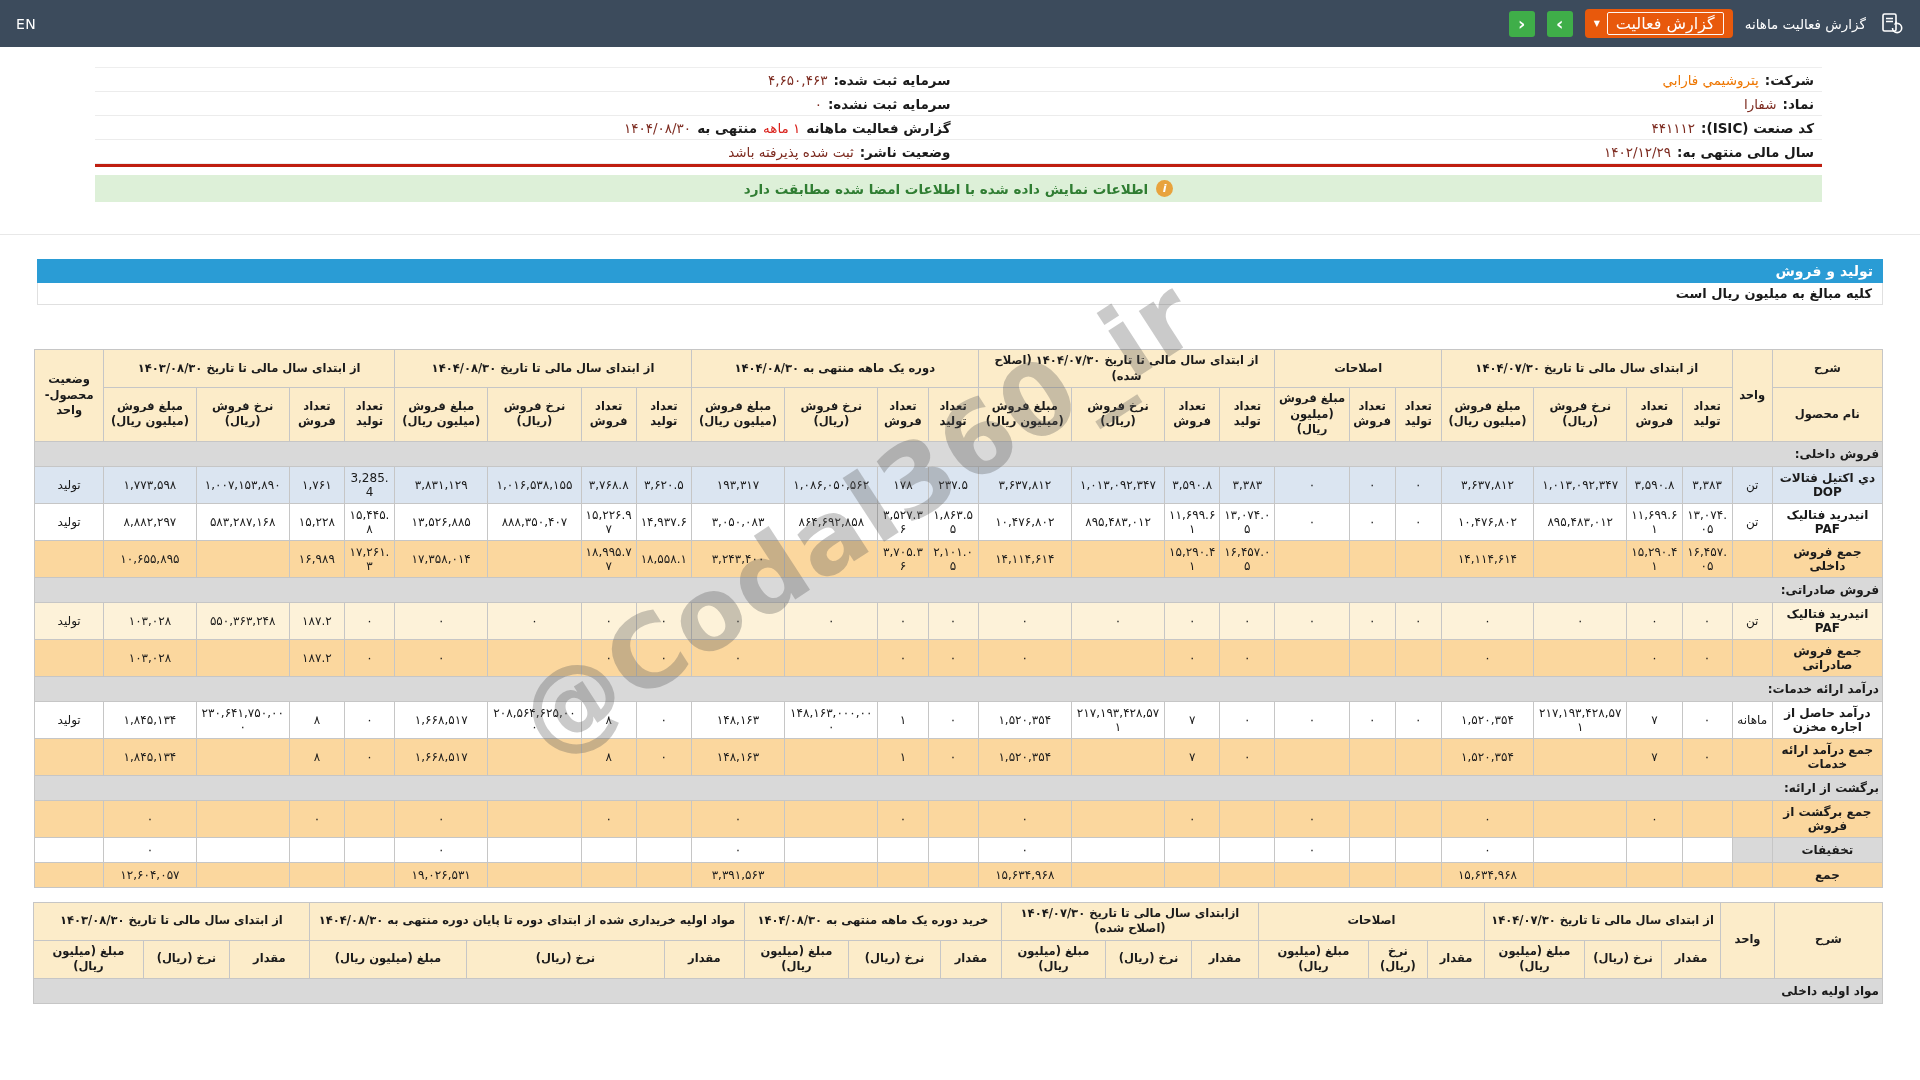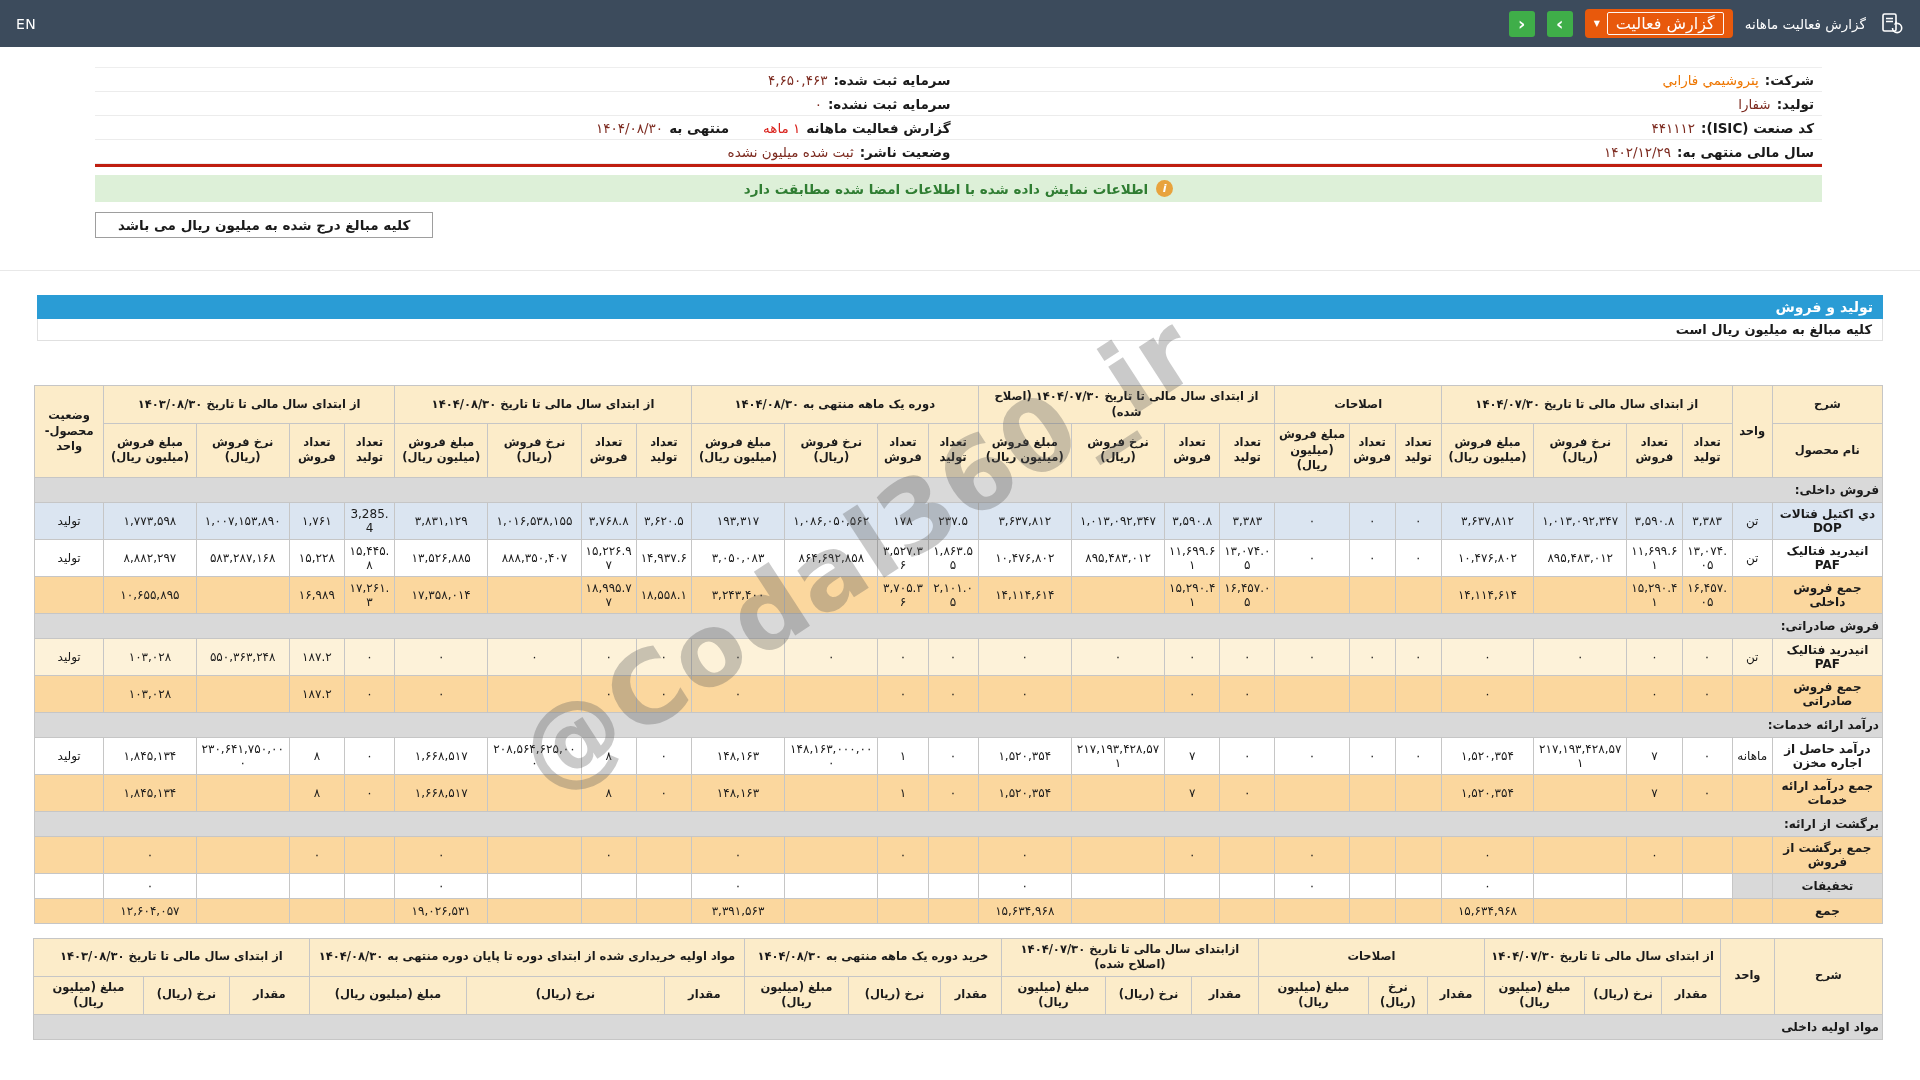--- a/index.html
+++ b/index.html
@@ -36,21 +36,21 @@
   .info-cols { display: flex; border-top: 1px solid #eee; }
   .info-half { flex: 1; }
   .info-row {
     display: flex; align-items: center; gap: 6px;
     border-bottom: 1px solid #ececec; padding: 3px 8px;
     font-size: 13.5px; min-height: 24px;
   }
   .p-label { font-weight: bold; color: #1a1a1a; }
   .p-orange { color: var(--company-orange, #ee7600); }
   .p-maroon { color: var(--value-maroon, #7d2b20); }
-  .p-red { color: #d91e18; margin-left: 28px; }
+  .p-red { color: #d91e18; }
   .red-line { height: 3px; background: var(--red-line, #bf1e10); }
   .banner {
     margin-top: 8px; background: var(--banner-green-bg, #ddf0d8);
     color: var(--banner-green-text, #2f7d32); font-weight: bold; font-size: 13.5px;
     display: flex; align-items: center; justify-content: center; gap: 8px; padding: 5px 0;
   }
   .info-icon {
     width: 17px; height: 17px; border-radius: 50%; background: #e8a33d;
     color: #fff; font-weight: bold; font-style: italic; font-size: 11px;
     display: inline-flex; align-items: center; justify-content: center; flex: none;
@@ -129,21 +129,21 @@
 </div>
 
 <div class="info-wrap">
   <div class="info-cols">
     <div class="info-half" id="company-right">
         <div class="info-row">
           <span class="p-label">شرکت:</span>
           <span class="p-orange">پتروشيمي فارابي</span>
         </div>
         <div class="info-row">
-          <span class="p-label">تولید:</span>
+          <span class="p-label">نماد:</span>
           <span class="p-maroon">شفارا</span>
         </div>
         <div class="info-row">
           <span class="p-label">کد صنعت (ISIC):</span>
           <span class="p-maroon">۴۴۱۱۱۲</span>
         </div>
         <div class="info-row">
           <span class="p-label">سال مالی منتهی به:</span>
           <span class="p-maroon">۱۴۰۲/۱۲/۲۹</span>
         </div>
@@ -158,30 +158,29 @@
           <span class="p-maroon">۰</span>
         </div>
         <div class="info-row">
           <span class="p-label">گزارش فعالیت ماهانه</span>
           <span class="p-red">۱ ماهه</span>
           <span class="p-label">منتهی به</span>
           <span class="p-maroon">۱۴۰۴/۰۸/۳۰</span>
         </div>
         <div class="info-row">
           <span class="p-label">وضعیت ناشر:</span>
-          <span class="p-maroon">ثبت شده میلیون نشده</span>
+          <span class="p-maroon">ثبت شده پذیرفته باشد</span>
         </div>
       </div>
   </div>
   <div class="red-line"></div>
   <div class="banner">
     <span class="info-icon">i</span>
     <span>اطلاعات نمایش داده شده با اطلاعات امضا شده مطابقت دارد</span>
   </div>
-  <div class="note-box">کلیه مبالغ درج شده به میلیون ریال می باشد</div>
 </div>
 <div class="page-divider"></div>
 
 <div class="section first">
   <div class="blue-bar">تولید و فروش</div>
   <div class="sub-bar">کلیه مبالغ به میلیون ریال است</div>
   <div class="table-zone">
     <table id="sales-table" class="rep">
         <colgroup>
           <col style="width: 110px;">

